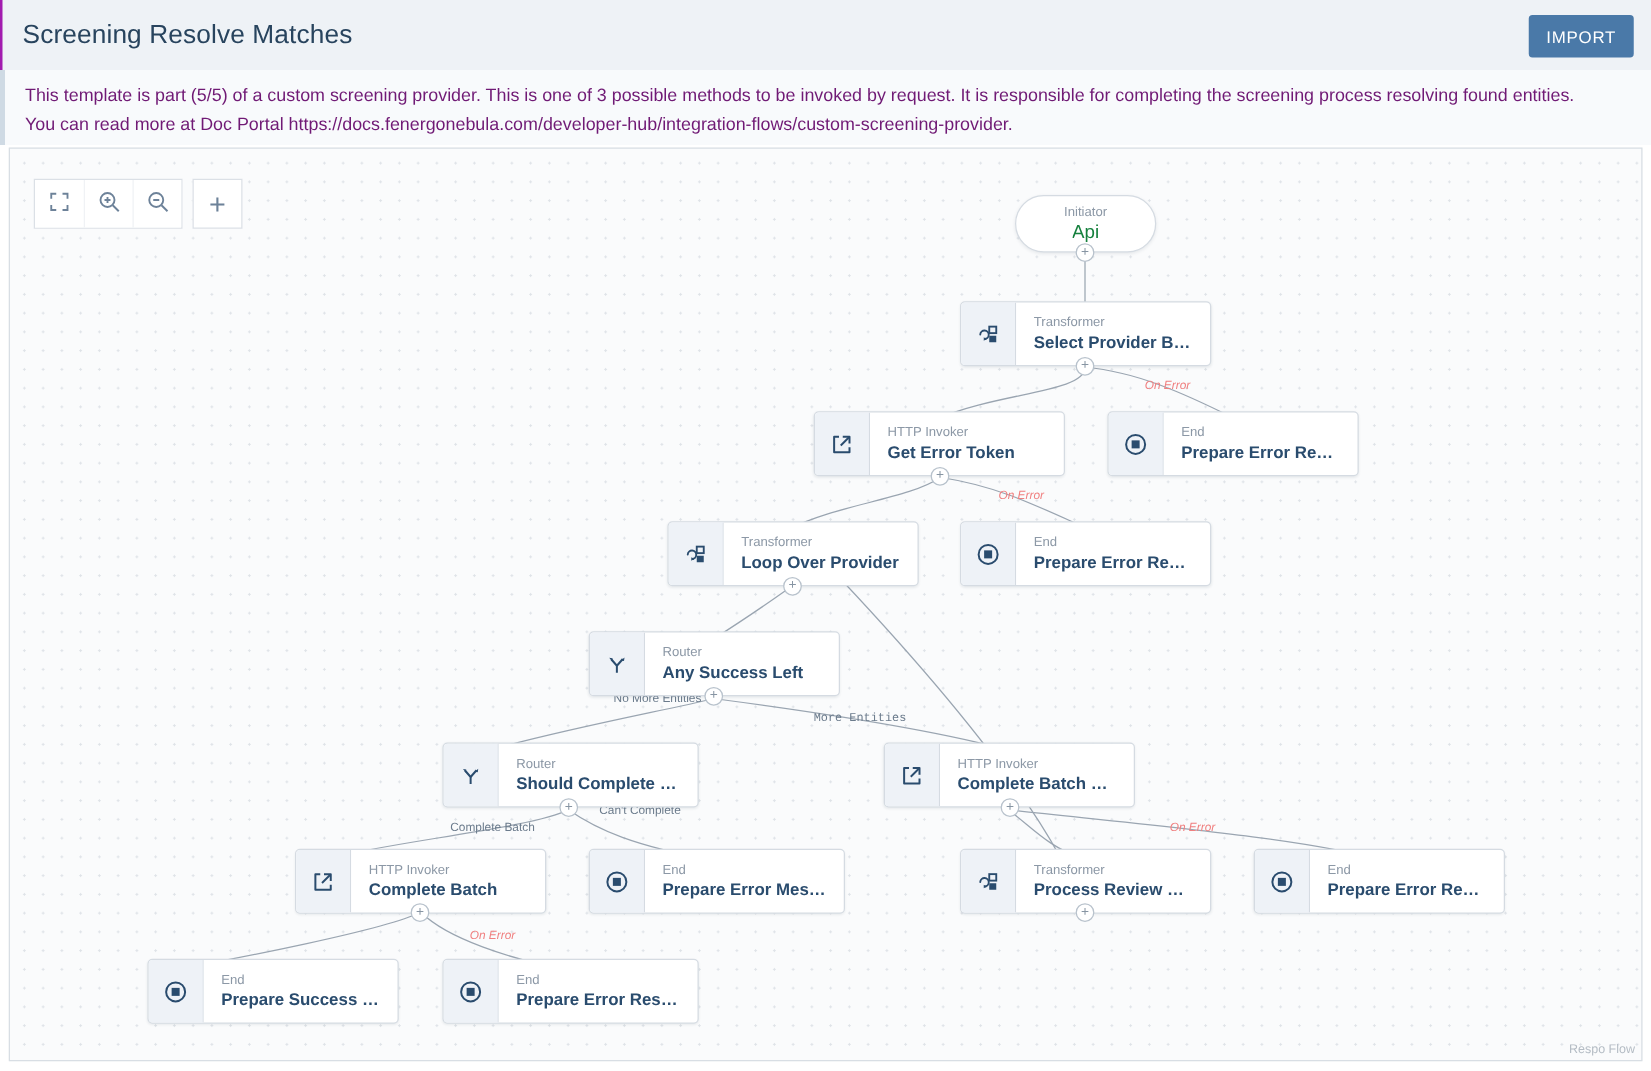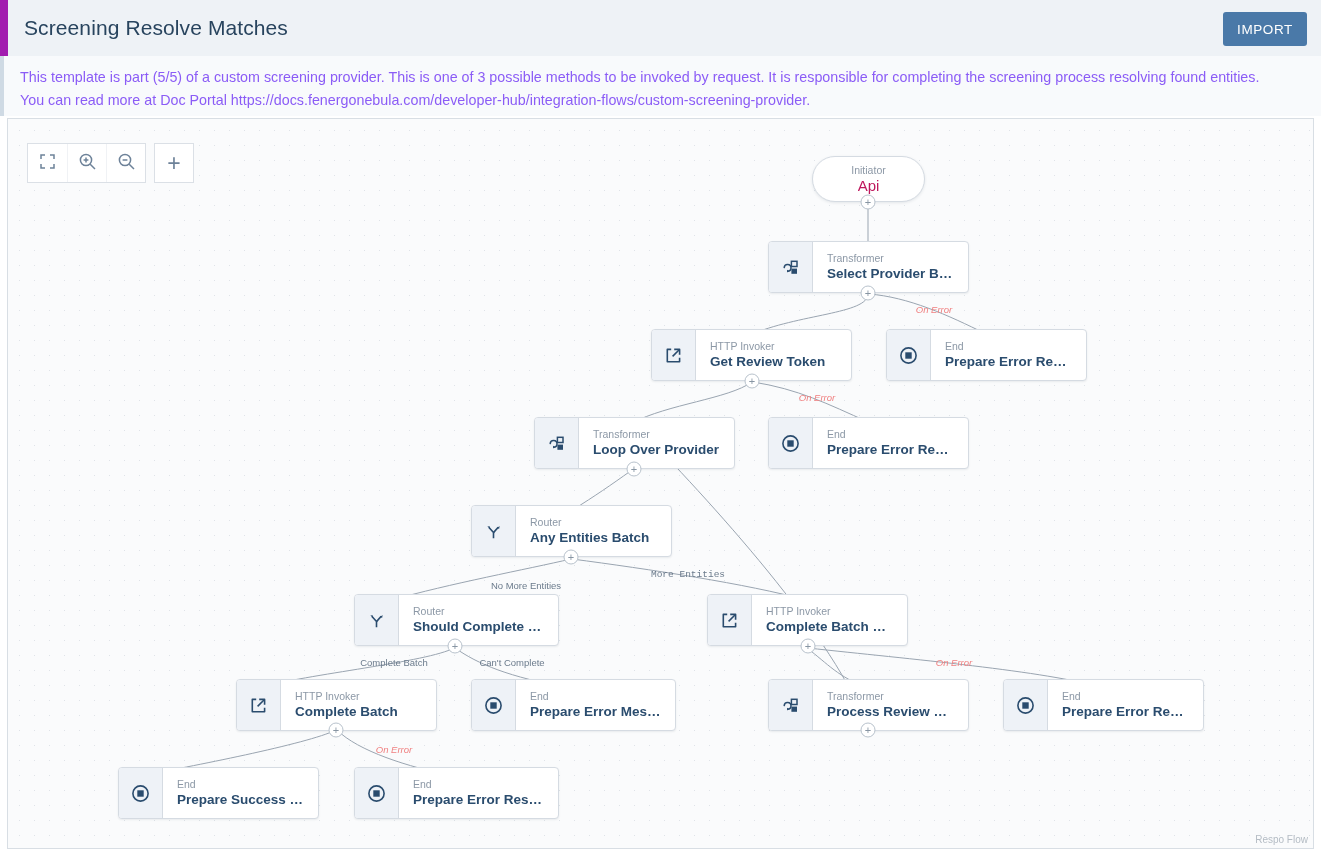--- a/index.html
+++ b/index.html
@@ -15,21 +15,21 @@
     position: relative;
     width: 1321px; height: 857px;
     background: #ffffff;
   }
 
   
   .header-bar {
     position: absolute; left: 0; top: 0;
     width: 1321px; height: 56px;
     background: #eef2f6;
-    border-left: 8px solid #a21caf;
+    border-left: 2px solid #a21caf;
     display: flex; align-items: center;
   }
   .page-title {
     margin-left: 16px;
     font-size: 21px;
     color: #28445e;
     font-weight: 400;
     letter-spacing: .1px;
   }
   .import-button {
@@ -49,21 +49,21 @@
     position: absolute; left: 0; top: 56px;
     width: 1321px; height: 60px;
     background: #f8fafc;
     border-left: 4px solid #cfdae4;
   }
   .desc-text {
     position: absolute; left: 16px; top: 10px;
     width: 1240px;
     font-size: 14.3px;
     line-height: 23px;
-    color: #8b5cf6;
+    color: #701a75;
   }
 
   
   .canvas-wrap {
     position: absolute; left: 7px; top: 118px;
     width: 1307px; height: 731px;
     border: 1px solid #d8dee4;
     background: #fafbfc;
     overflow: hidden;
   }
@@ -166,21 +166,21 @@
   }
 
   
   .node.initiator {
     border-radius: 26px;
     flex-direction: column;
     align-items: center; justify-content: center;
     box-shadow: 0 1px 3px rgba(30,50,70,.10);
   }
   .node.initiator .node-type { font-size: 10.5px; }
-  .node.initiator .node-name { font-size: 15px; font-weight: normal; color: #be185d; }
+  .node.initiator .node-name { font-size: 15px; font-weight: normal; color: #15803d; }
 
   
   .handle-plus {
     position: absolute;
     width: 15px; height: 15px;
     border-radius: 50%;
     background: #ffffff;
     border: 1px solid #b8c2cc;
     color: #8795a3;
     font-size: 11px; line-height: 13px;
@@ -287,24 +287,24 @@
 
       <path class="edge-path" d="M328 611 C300 625, 180 648, 131 657"></path>
       <circle class="edge-dot" cx="131" cy="657" r="2"></circle>
 
       <path class="edge-path" d="M329 611 C350 632, 400 648, 445 657"></path>
       <circle class="edge-dot" cx="445" cy="657" r="2"></circle>
     </svg>
 
     <div class="edge-label err" style="left:926px; top:190px;">On Error</div>
     <div class="edge-label err" style="left:809px; top:278px;">On Error</div>
-    <div class="edge-label" style="left:504px; top:466px;padding-left:28px;">No More Entities</div>
+    <div class="edge-label" style="left:504px; top:440px;padding-left:28px;">No More Entities</div>
     <div class="edge-label" style="left:680px; top:455px;font-family:Liberation Mono, monospace;">More Entities</div>
     <div class="edge-label" style="left:386px; top:543px;">Complete Batch</div>
-    <div class="edge-label" style="left:504px; top:543px;text-align:right;">Can't Complete</div>
+    <div class="edge-label" style="left:504px; top:530px;text-align:right;">Can't Complete</div>
     <div class="edge-label err" style="left:946px; top:543px;">On Error</div>
     <div class="edge-label err" style="left:386px; top:630px;">On Error</div>
 
     <div class="node initiator" style="left:804px; top:37px; width:113px; height:46px;">
       <div class="node-body" style="padding:0; align-items:center;">
         <div class="node-type">Initiator</div>
         <div class="node-name">Api</div>
       </div>
     </div>
     <div class="handle-plus" style="left:860px; top:83px;">+</div>
@@ -328,21 +328,21 @@
     <div class="node" style="left:643px; top:210px; width:201px; height:52px;">
       <div class="node-icon">
         <svg width="19" height="19" viewBox="0 0 19 19">
           <path d="M7.2 3.4 H3.3 V15.7 H15.6 V11.8" fill="none" stroke="#2a4c6e" stroke-width="1.6" stroke-linejoin="round"></path>
           <path d="M10.2 3.4 H15.6 V8.8" fill="none" stroke="#2a4c6e" stroke-width="1.6" stroke-linejoin="round"></path>
           <path d="M15.2 3.8 L8.6 10.4" fill="none" stroke="#2a4c6e" stroke-width="1.6"></path>
         </svg>
       </div>
       <div class="node-body">
         <div class="node-type">HTTP Invoker</div>
-        <div class="node-name">Get Review Token</div>
+        <div class="node-name">Get Error Token</div>
       </div>
     </div>
     <div class="handle-plus" style="left:744px; top:262px;">+</div>
 
     <div class="node" style="left:878px; top:210px; width:201px; height:52px;">
       <div class="node-icon">
         <svg width="21" height="21" viewBox="0 0 21 21">
           <circle cx="10.5" cy="10.5" r="7.6" fill="none" stroke="#2a4c6e" stroke-width="1.6"></circle>
           <rect x="7.3" y="7.3" width="6.4" height="6.4" fill="#2a4c6e"></rect>
         </svg>
@@ -386,21 +386,21 @@
       <div class="node-icon">
         <svg width="19" height="19" viewBox="0 0 19 19">
           <path d="M9.5 16.2 V10.6 L5 5.4" fill="none" stroke="#2a4c6e" stroke-width="1.6" stroke-linejoin="round"></path>
           <path d="M9.5 10.6 L14.2 5.2" fill="none" stroke="#2a4c6e" stroke-width="1.6"></path>
           <path d="M3.4 4.2 l2.6 .3 l-.3 2.6 z" fill="#2a4c6e"></path>
           <path d="M15.6 4.0 l-.4 2.7 l-2.5 -.4 z" fill="#2a4c6e"></path>
         </svg>
       </div>
       <div class="node-body">
         <div class="node-type">Router</div>
-        <div class="node-name">Any Entities Batch</div>
+        <div class="node-name">Any Success Left</div>
       </div>
     </div>
     <div class="handle-plus" style="left:563px; top:438px;">+</div>
 
     <div class="node" style="left:346px; top:475px; width:205px; height:52px;">
       <div class="node-icon">
         <svg width="19" height="19" viewBox="0 0 19 19">
           <path d="M9.5 16.2 V10.6 L5 5.4" fill="none" stroke="#2a4c6e" stroke-width="1.6" stroke-linejoin="round"></path>
           <path d="M9.5 10.6 L14.2 5.2" fill="none" stroke="#2a4c6e" stroke-width="1.6"></path>
           <path d="M3.4 4.2 l2.6 .3 l-.3 2.6 z" fill="#2a4c6e"></path>

